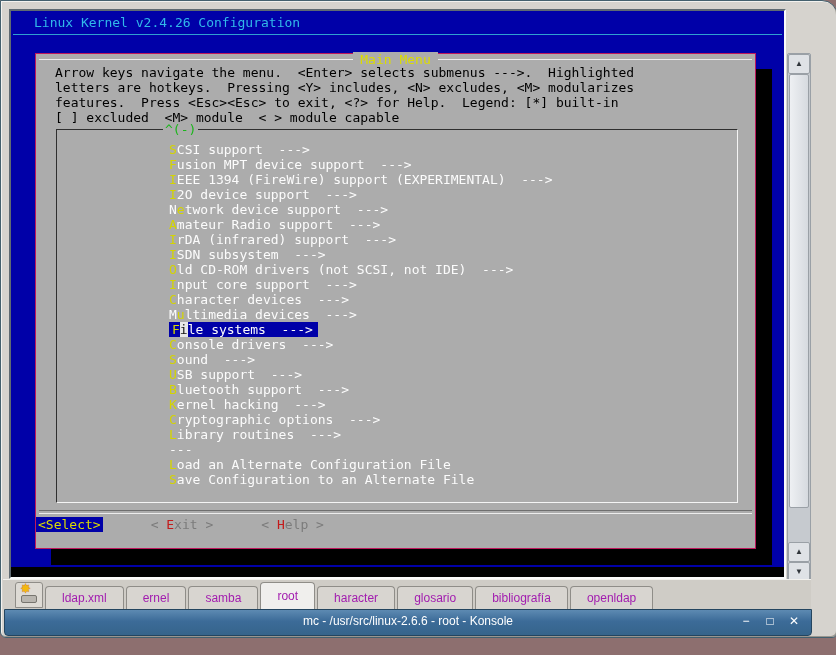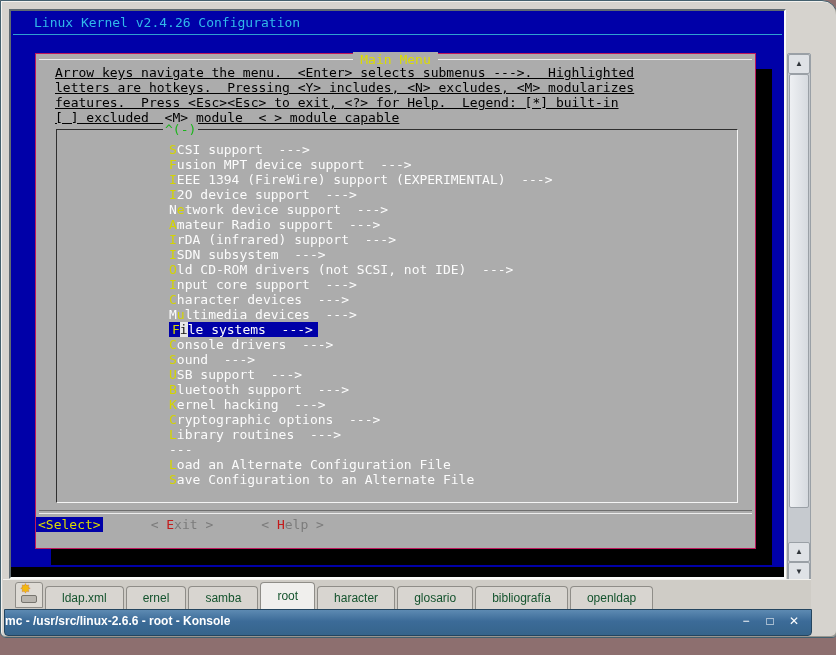--- a/index.html
+++ b/index.html
@@ -32,21 +32,21 @@
     background:#acacac;border:1px solid #be185d;
     box-shadow:16px 16px 0 0 #000;
     font-size:13px;line-height:15px;margin-top:8px;
   }
   .dlg-topline{position:absolute;left:3px;right:3px;top:5px;height:1px;background:#ececec;}
   .dlg-title{
     position:absolute;left:0;right:0;top:-2px;text-align:center;pointer-events:none;
   }
   .dlg-title span{background:#acacac;color:#dcdc00;padding:0 7px;}
   .instructions{position:absolute;left:19px;top:11px;color:#000;}
-  .instructions div{white-space:pre;height:15px;text-decoration:underline;}
+  .instructions div{white-space:pre;height:15px;}
   .menubox{
     position:absolute;left:20px;top:75px;width:680px;height:372px;
     border:1px solid;border-color:#2f2f2f #f4f4f4 #f4f4f4 #2f2f2f;
     background:#acacac;
   }
   .scroll-ind{position:absolute;left:106px;top:-8px;color:#1bb61b;background:#acacac;padding:0 2px;white-space:pre;}
   .mrows{position:absolute;left:112px;top:12px;right:14px;}
   .mrow{height:15px;white-space:pre;color:#fcfcfc;cursor:default;}
   .mrow .hot{color:#d4d400;}
   .mrow .sel{background:#0000a8;color:#fcfcfc;padding:0 5px 0 3px;}
@@ -80,31 +80,31 @@
   }
   .newtab-btn{
     width:26px;height:24px;margin:0 2px 1px 0;background:#dedbd5;
     border:1px solid #8f8d88;border-radius:3px 3px 0 0;position:relative;cursor:pointer;
   }
   .newtab-btn .spark{position:absolute;left:4px;top:-2px;color:#f2b810;font-size:13px;text-shadow:0 0 1px #a33;}
   .newtab-btn .base{position:absolute;left:5px;bottom:4px;width:14px;height:6px;background:#b9b6b0;border:1px solid #77756f;border-radius:2px;}
   .tab{
     height:22px;line-height:22px;padding:0 16px;margin-right:2px;
     background:#d8d5d0;border:1px solid #8f8d88;border-bottom:none;
-    border-radius:4px 4px 0 0;color:#14532d;cursor:pointer;
+    border-radius:4px 4px 0 0;color:#a21caf;cursor:pointer;
   }
   .tab.active{background:#f0efed;height:26px;line-height:26px;margin-top:13px;}
   
   .titlebar{
     position:absolute;left:3px;top:608px;width:806px;height:25px;
     background:linear-gradient(180deg,#5d8ab2 0%,#3c6b98 45%,#36648b 100%);
     border:1px solid #24455f;border-radius:0 0 4px 4px;
     font-family:"Liberation Sans",sans-serif;font-size:12px;color:#fff;
   }
-  .titlebar .tb-text{position:absolute;left:0;right:0;top:4px;font-weight:bold;}
+  .titlebar .tb-text{position:absolute;left:0;right:0;top:4px;text-align:center;}
   .tb-controls{position:absolute;right:10px;top:4px;display:flex;gap:10px;font-size:12px;}
   .tb-controls span{cursor:pointer;width:14px;text-align:center;}
 </style>
 </head>
 <body>
 
 <div class="window">
 
   <div class="terminal">
     <div class="screen">

